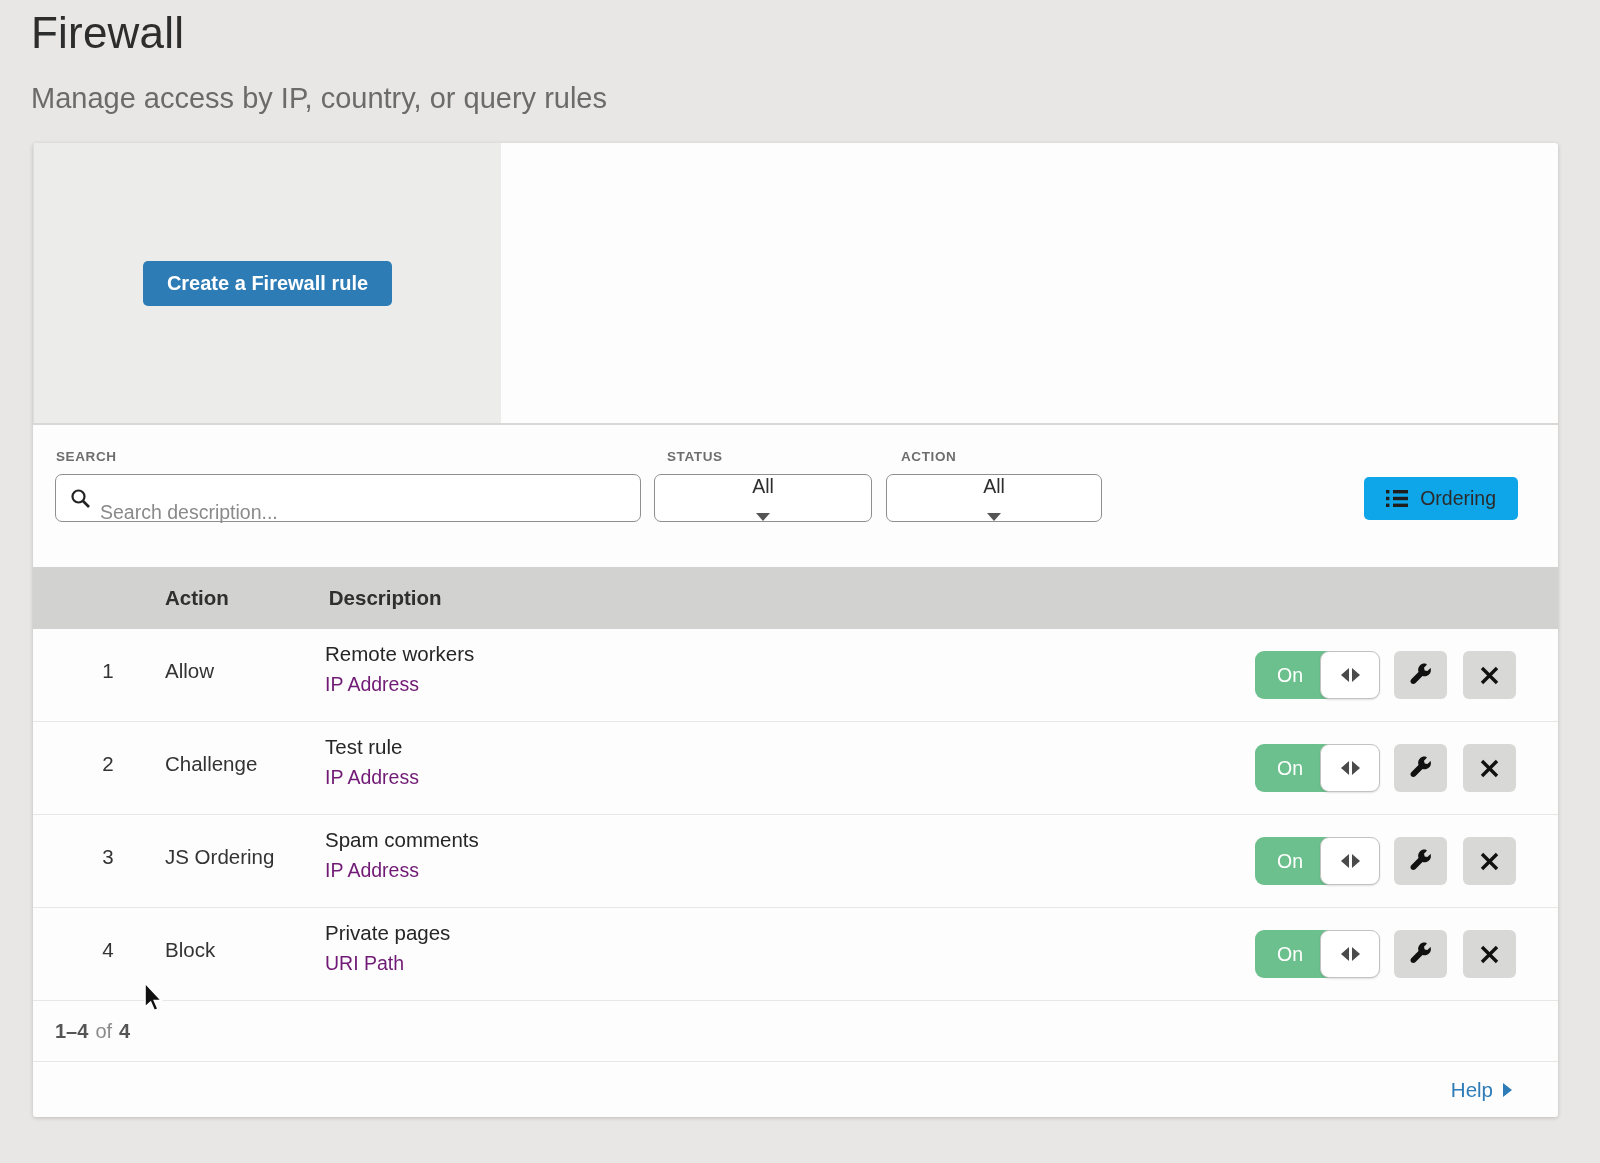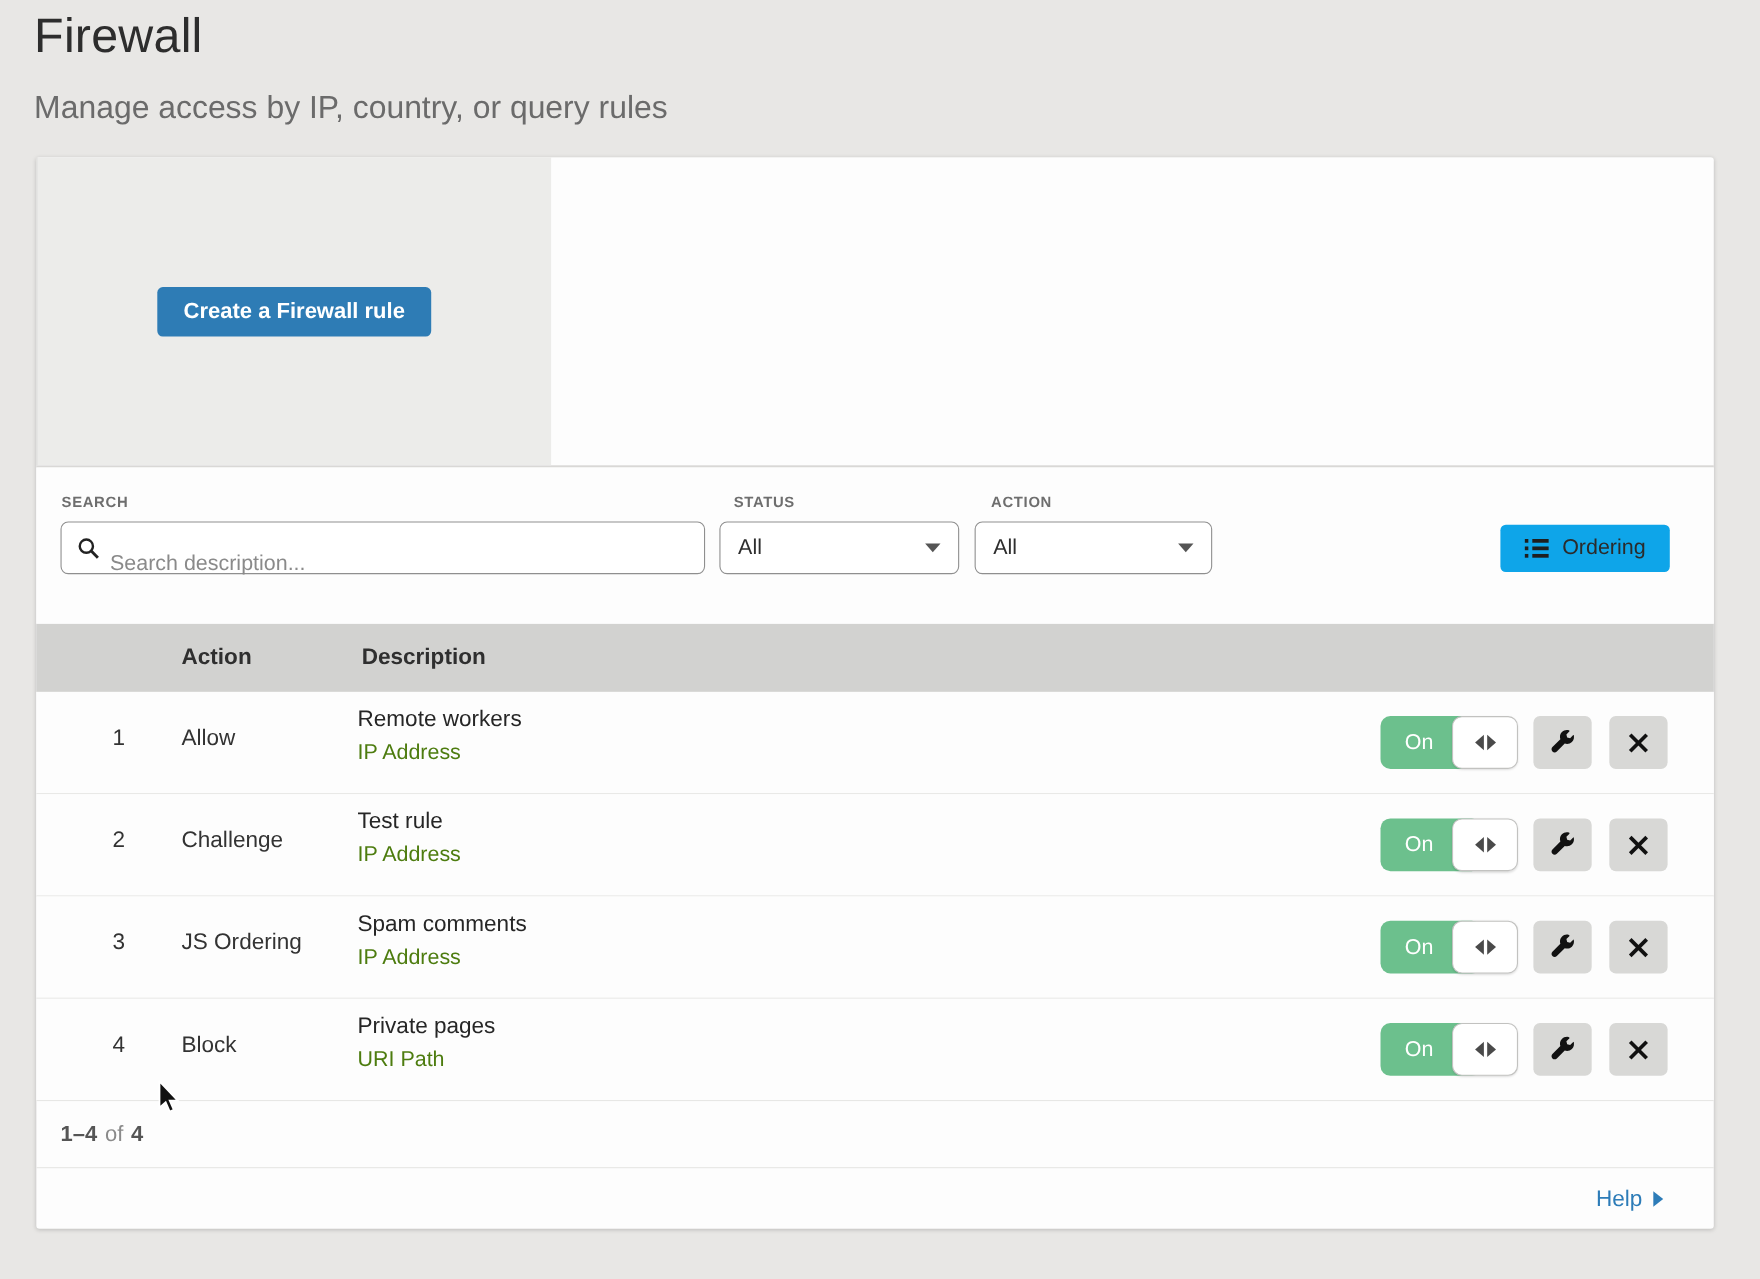--- a/index.html
+++ b/index.html
@@ -57,21 +57,21 @@
   }
   .search-box input {
     border: none; outline: none; flex: 1; font-family: inherit;
     font-size: 19.5px; color: #333; background: transparent; margin-left: 9px; margin-top: 28px;
   }
   .search-box input::placeholder { color: #8a8a8a; }
   .select-box {
     position: absolute; top: 49px; height: 48px; background: #fff;
     border: 1px solid #8f8f8f; border-radius: 7px;
     display: flex; align-items: center; justify-content: space-between;
-    padding: 0 16px; font-size: 19.5px; color: #2e2e2e; cursor: pointer;
+    padding: 0 16px; font-size: 19.5px; color: #2e2e2e; cursor: pointer; flex-direction: column;
   }
   .sel-status { left: 621px; width: 218px; }
   .sel-action { left: 853px; width: 216px; }
   .caret-down {
     width: 0; height: 0; border-left: 7px solid transparent;
     border-right: 7px solid transparent; border-top: 8px solid #555;
   }
   .btn-ordering {
     position: absolute; right: 40px; top: 52px; height: 43px;
     background: #0ea5e9; border: none; border-radius: 5px; cursor: pointer;
@@ -90,21 +90,21 @@
     height: 93px; border-bottom: 1px solid #e7e7e5; position: relative;
     background: #fdfdfd;
   }
   .rule-number {
     position: absolute; left: 60px; top: 30px; width: 30px;
     text-align: center; font-size: 20.5px; color: #333;
   }
   .rule-action { position: absolute; left: 132px; top: 30px; font-size: 20.5px; color: #333; }
   .rule-desc-wrap { position: absolute; left: 292px; top: 13px; }
   .rule-desc { font-size: 20.5px; color: #262626; }
-  .rule-match { margin-top: 7px; font-size: 19.5px; color: #4d7c0f; }
+  .rule-match { margin-top: 7px; font-size: 19.5px; color: #701a75; }
 
   .toggle { position: absolute; left: 1222px; top: 22px; width: 125px; height: 48px; cursor: pointer; }
   .toggle-on {
     position: absolute; left: 0; top: 0; width: 92px; height: 48px;
     background: #6cc08d; border-radius: 9px; color: #fff; font-size: 19.5px;
     display: flex; align-items: center; padding-left: 22px;
   }
   .toggle-handle {
     position: absolute; left: 65px; top: 0; width: 60px; height: 48px;
     background: #fff; border: 1px solid #c2c2c0; border-radius: 9px;

